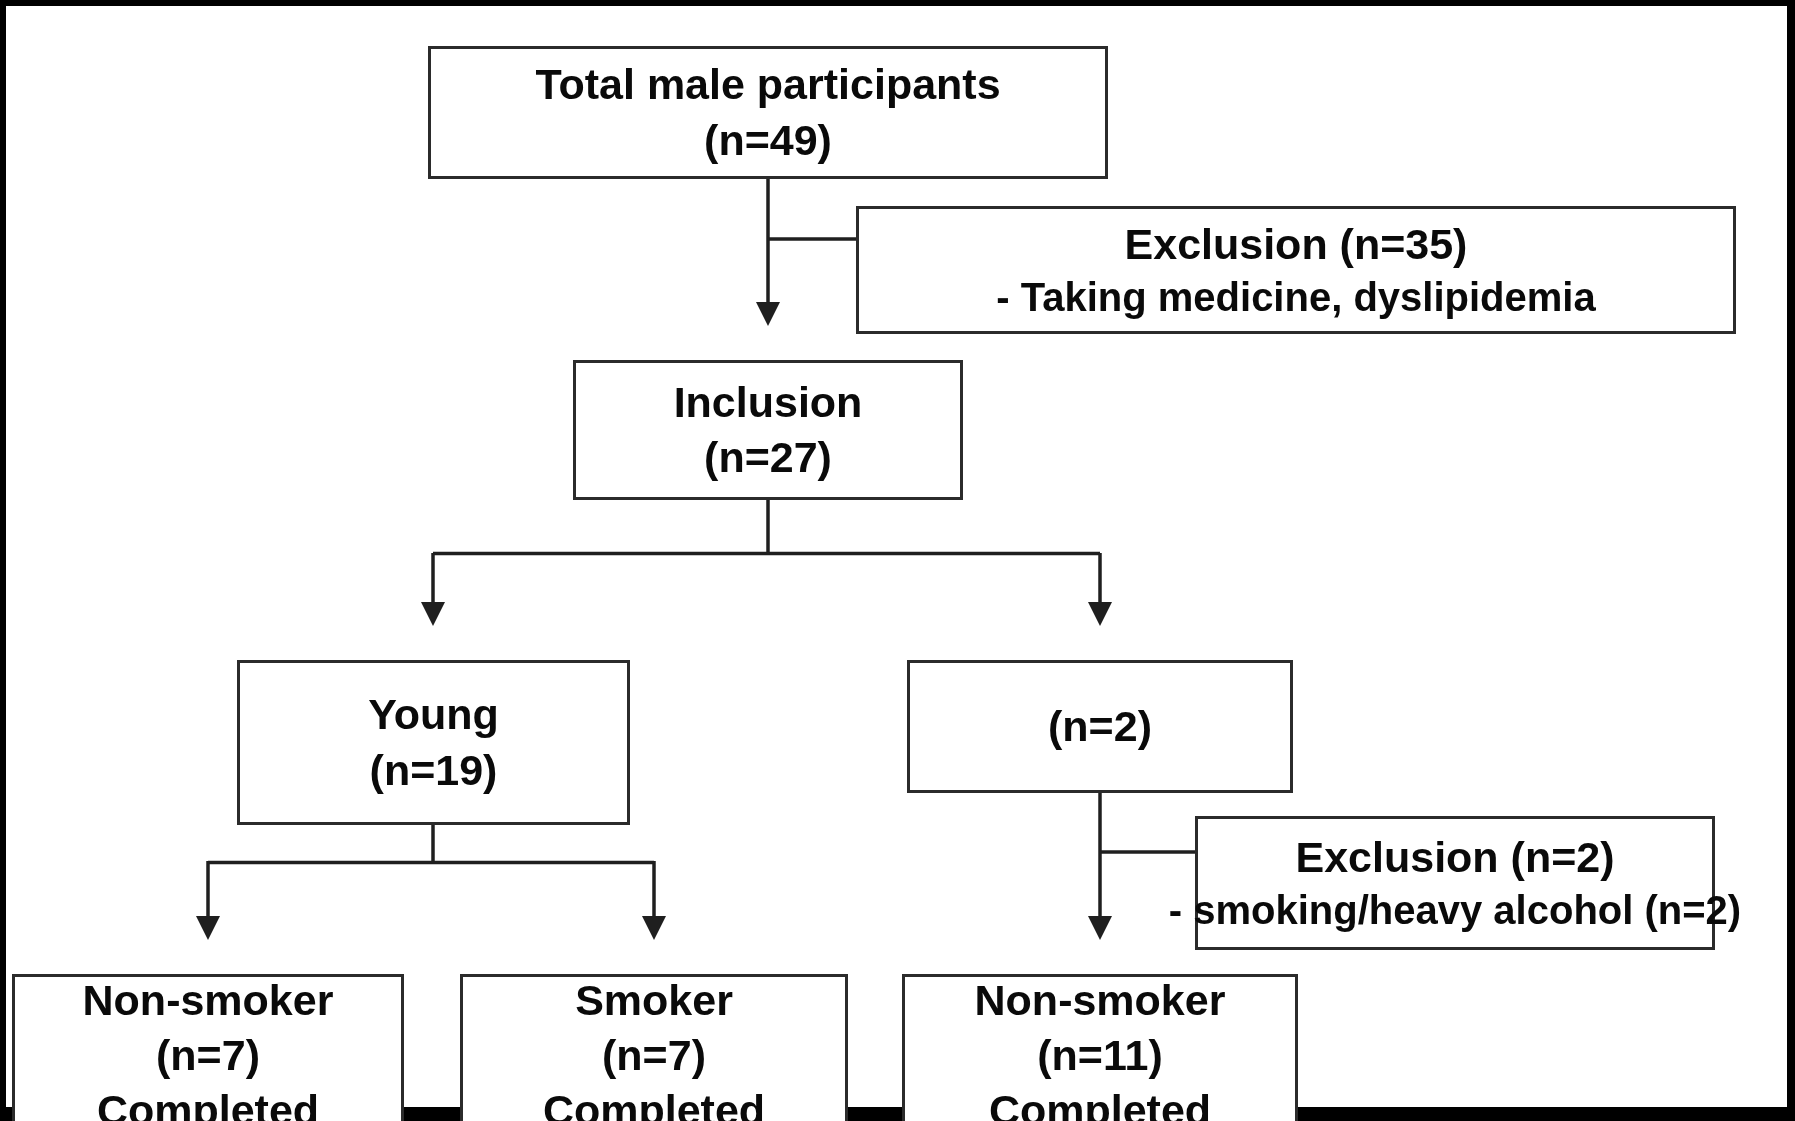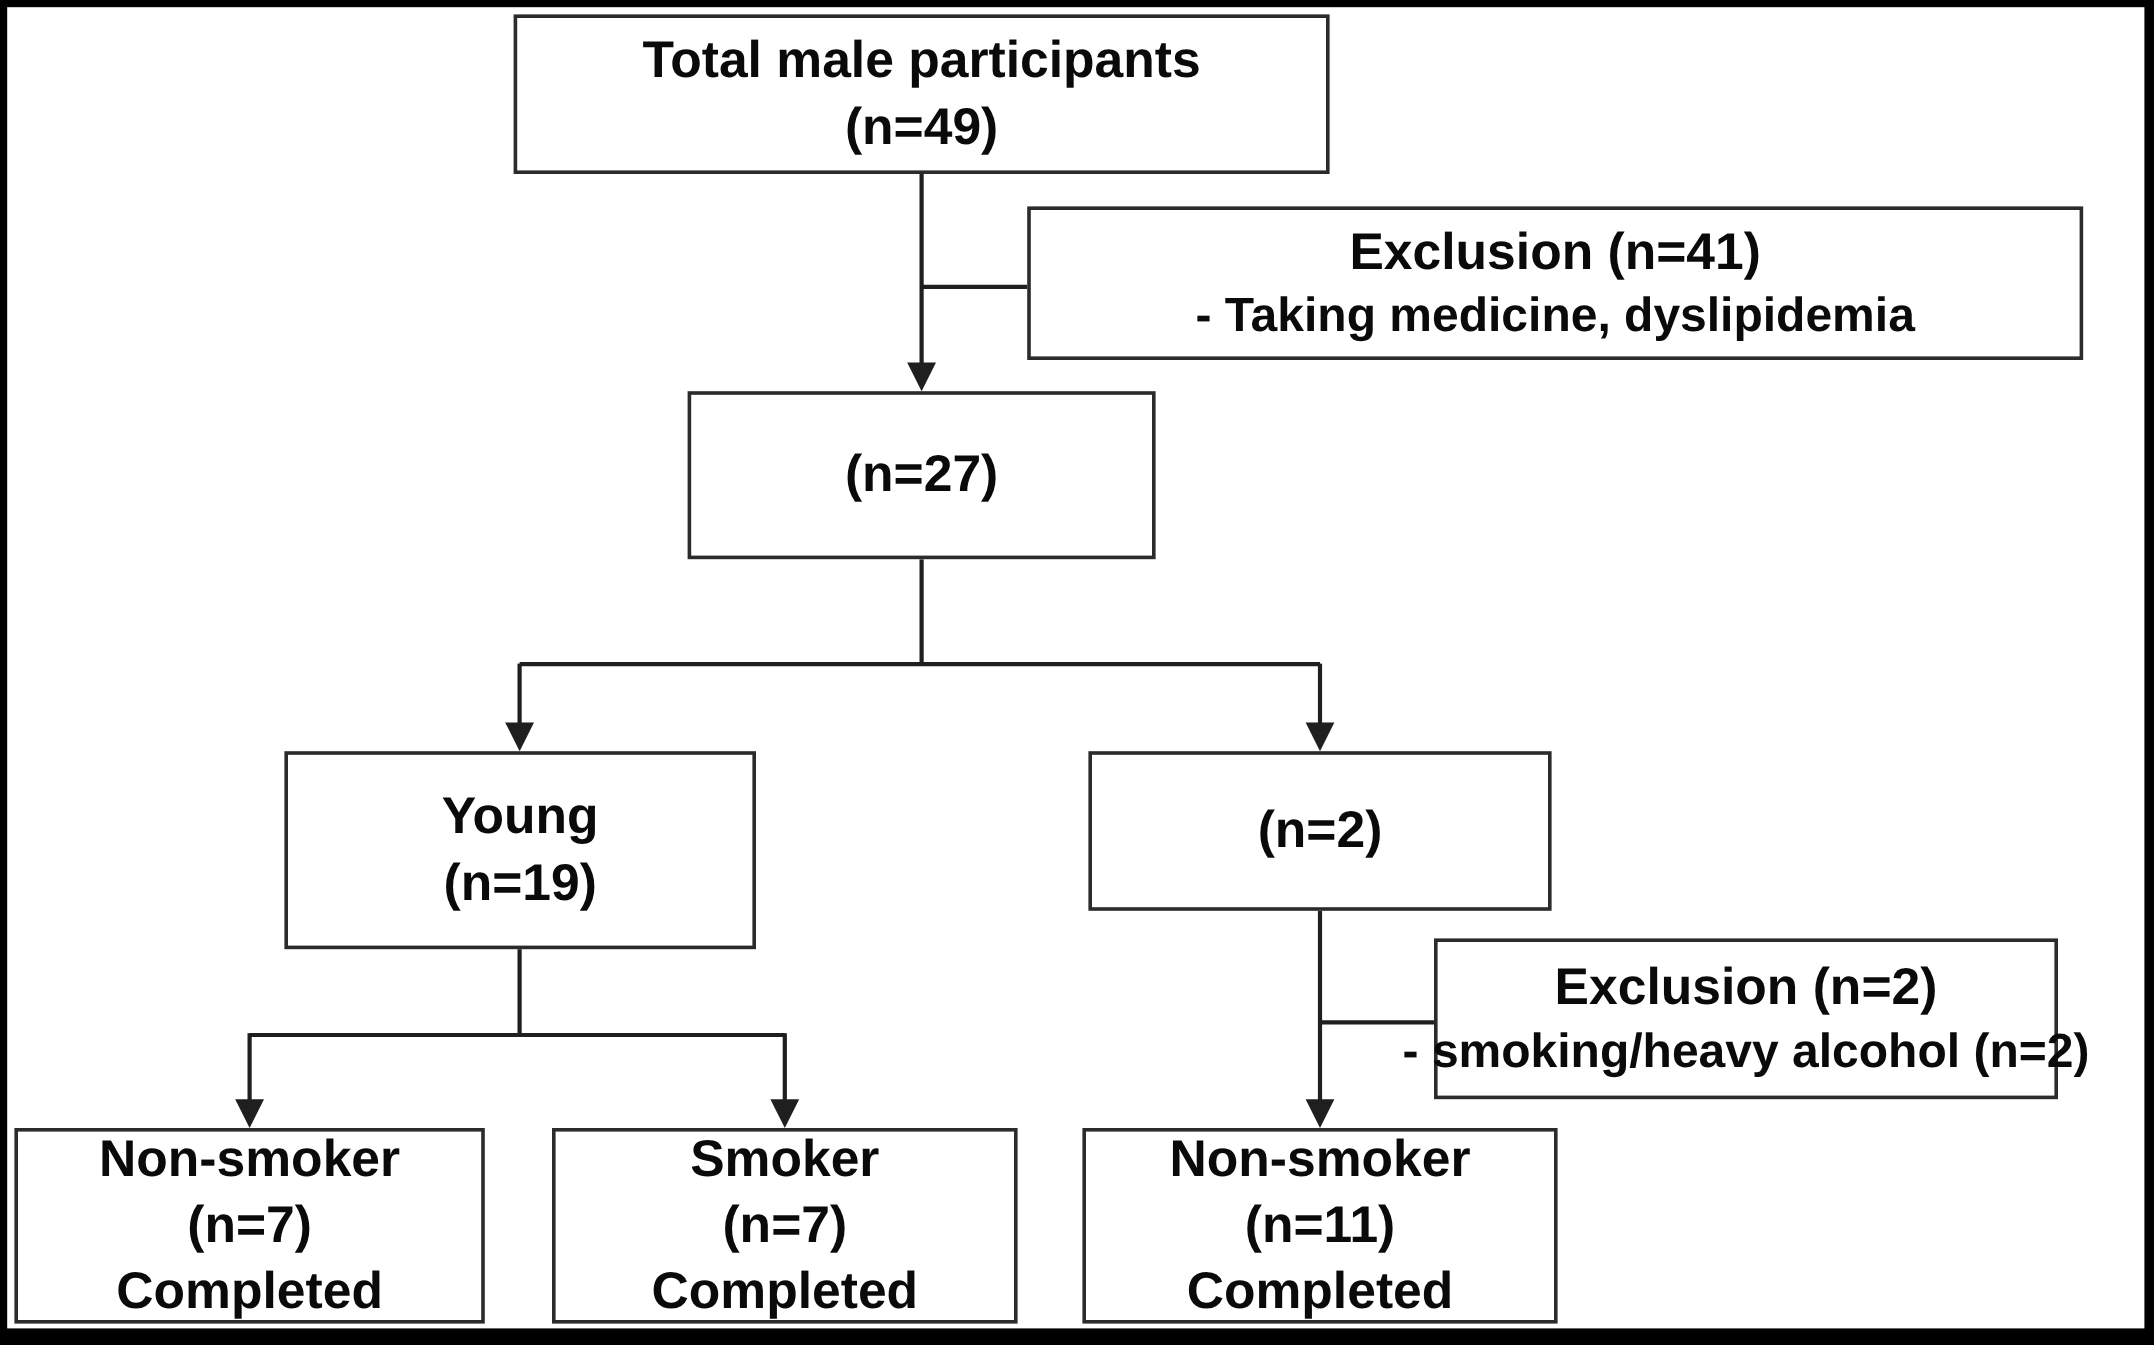--- a/index.html
+++ b/index.html
@@ -27,20 +27,21 @@
     background:#fff;
     border:3px solid var(--box-border,#2b2b2b);
     display:flex;
     flex-direction:column;
     align-items:center;
     justify-content:center;
     text-align:center;
     color:var(--text-color,#0a0a0a);
     font-weight:700;
     line-height:1.28;
+    margin-top:34px;
   }
   .node .ln{font-size:43px;white-space:nowrap;}
   .node .ln.detail{font-size:40px;text-align:right;}
 </style>
 </head>
 <body>
 
 <div class="stage">
   <div class="canvas"></div>
 
@@ -70,25 +71,26 @@
 
     <line x1="1100" y1="852" x2="1195" y2="852"></line>
   </svg>
 
   <div class="node" style="left:428px;top:12px;width:680px;height:133px">
     <div class="ln">Total male participants</div>
     <div class="ln">(n=49)</div>
   </div>
 
   <div class="node" style="left:856px;top:172px;width:880px;height:128px">
-    <div class="ln">Exclusion (n=41)</div>
+    <div class="ln">Exclusion (n=35)</div>
     <div class="ln detail">- Taking medicine, dyslipidemia</div>
   </div>
 
   <div class="node" style="left:573px;top:326px;width:390px;height:140px">
+    <div class="ln">Inclusion</div>
     <div class="ln">(n=27)</div>
   </div>
 
   <div class="node" style="left:237px;top:626px;width:393px;height:165px">
     <div class="ln">Young</div>
     <div class="ln">(n=19)</div>
   </div>
 
   <div class="node" style="left:907px;top:626px;width:386px;height:133px">
     <div class="ln">(n=2)</div>

